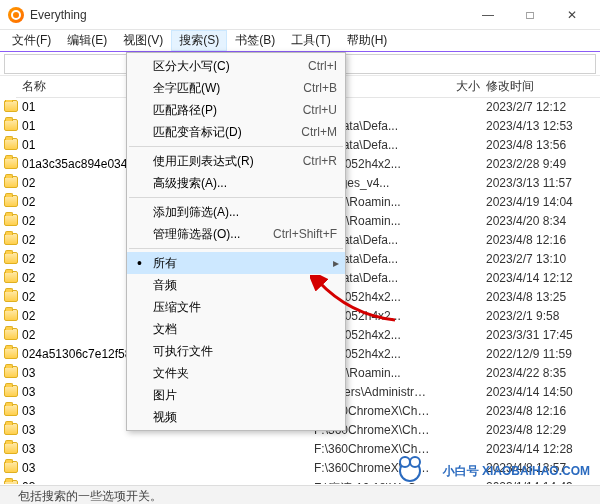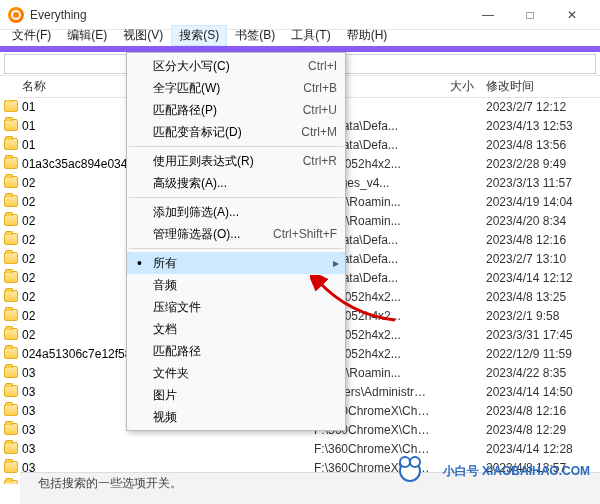--- a/index.html
+++ b/index.html
@@ -5,43 +5,43 @@
 * { margin: 0; padding: 0; box-sizing: border-box; font-family: "Microsoft YaHei", "Segoe UI", sans-serif; font-size: 12px; }
 body { background: #fff; width: 600px; height: 504px; overflow: hidden; position: relative; }
 
 .titlebar { height: 30px; display: flex; align-items: center; padding: 0 8px; background: #fff; border-bottom: 1px solid #e5e5e5; }
 .titlebar .icon { width: 16px; height: 16px; margin-right: 6px; background: linear-gradient(135deg, #ff9a00, #ff6a00); border-radius: 50%; position: relative; }
 .titlebar .icon::after { content: ""; position: absolute; left: 3px; top: 3px; width: 6px; height: 6px; border: 2px solid #fff; border-radius: 50%; }
 .titlebar .title { flex: 1; color: #333; }
 .titlebar .ctrl { display: flex; gap: 2px; }
 .titlebar .ctrl div { width: 40px; height: 24px; display: flex; align-items: center; justify-content: center; color: #444; }
 
-.menubar { height: 22px; display: flex; align-items: flex-end; padding: 0 4px; border-bottom: 6px solid #8b5cf6; }
+.menubar { height: 22px; display: flex; align-items: flex-end; padding: 0 4px; border-bottom: 1px solid #8b5cf6; }
 .menubar .mi { padding: 2px 8px; color: #222; }
 .menubar .mi.open { background: #e5f3ff; border: 1px solid #cce8ff; padding: 1px 7px; }
 
 .search-row { height: 24px; border-bottom: 1px solid #e9e9e9; padding: 2px 4px; }
 .search-row input { width: 100%; height: 20px; border: 1px solid #d0d0d0; padding: 0 4px; outline: none; }
 
 .header-row { height: 22px; display: flex; align-items: center; border-bottom: 1px solid #e5e5e5; color: #333; background: #fff; margin-left: 16px; }
 .header-row .col-name { width: 310px; padding-left: 6px; }
 .header-row .col-path { flex: 1; }
-.header-row .col-size { width: 36px; text-align: center; }
+.header-row .col-size { width: 36px; text-align: right; }
 .header-row .col-date { width: 120px; padding-left: 6px; }
 
 .list { position: absolute; top: 100px; left: 0; right: 0; bottom: 20px; overflow: hidden; }
 .row { height: 19px; display: flex; white-space: nowrap; }
 .row .ficon { width: 14px; height: 12px; margin: 0 4px; background: linear-gradient(#ffe9a8, #ffcf4b); border: 1px solid #e0b020; border-radius: 2px; position: relative; }
 .row .ficon::before { content: ""; position: absolute; left: 0; top: -3px; width: 6px; height: 3px; background: #ffcf4b; border: 1px solid #e0b020; border-bottom: none; border-radius: 2px 2px 0 0; }
 .row .nm { width: 292px; overflow: hidden; text-overflow: ellipsis; }
 .row .pth { flex: 1; overflow: hidden; text-overflow: ellipsis; color: #333; }
 .row .sz { width: 36px; }
 .row .dt { width: 120px; padding-left: 6px; color: #333; margin-left: 14px; }
 
-.status { position: absolute; bottom: 0; left: 0; right: 0; height: 32px; background: #f3f3f3; border-top: 1px solid #ddd; padding: 2px 18px; color: #444; margin-left: 20px; }
+.status { position: absolute; bottom: 0; left: 0; right: 0; height: 19px; background: #f3f3f3; border-top: 1px solid #ddd; padding: 2px 18px; color: #444; }
 
 .menu { position: absolute; top: 52px; left: 126px; width: 220px; background: #f9f9f9; border: 1px solid #bcbcbc; box-shadow: 2px 2px 6px rgba(0,0,0,0.25); padding: 2px 0; z-index: 50; }
 .menu .menu-row { height: 22px; display: flex; align-items: center; padding: 0 8px 0 26px; position: relative; }
 .menu .menu-row.sel { background: #cde8ff; }
 .menu .lbl { flex: 1; }
 .menu .sc { color: #555; }
 .menu .sep { height: 1px; background: #d8d8d8; margin: 3px 2px; }
 .menu .bullet::before { content: "•"; position: absolute; left: 10px; font-size: 14px; }
 .menu .sub::after { content: "▸"; position: absolute; right: 6px; color: #555; }
 
@@ -277,21 +277,21 @@
     <div class="menu-row">
       <span class="lbl">音频</span>
     </div>
     <div class="menu-row">
       <span class="lbl">压缩文件</span>
     </div>
     <div class="menu-row">
       <span class="lbl">文档</span>
     </div>
     <div class="menu-row">
-      <span class="lbl">匹配路径</span>
+      <span class="lbl">可执行文件</span>
     </div>
     <div class="menu-row">
       <span class="lbl">文件夹</span>
     </div>
     <div class="menu-row">
       <span class="lbl">图片</span>
     </div>
     <div class="menu-row">
       <span class="lbl">视频</span>
     </div>

